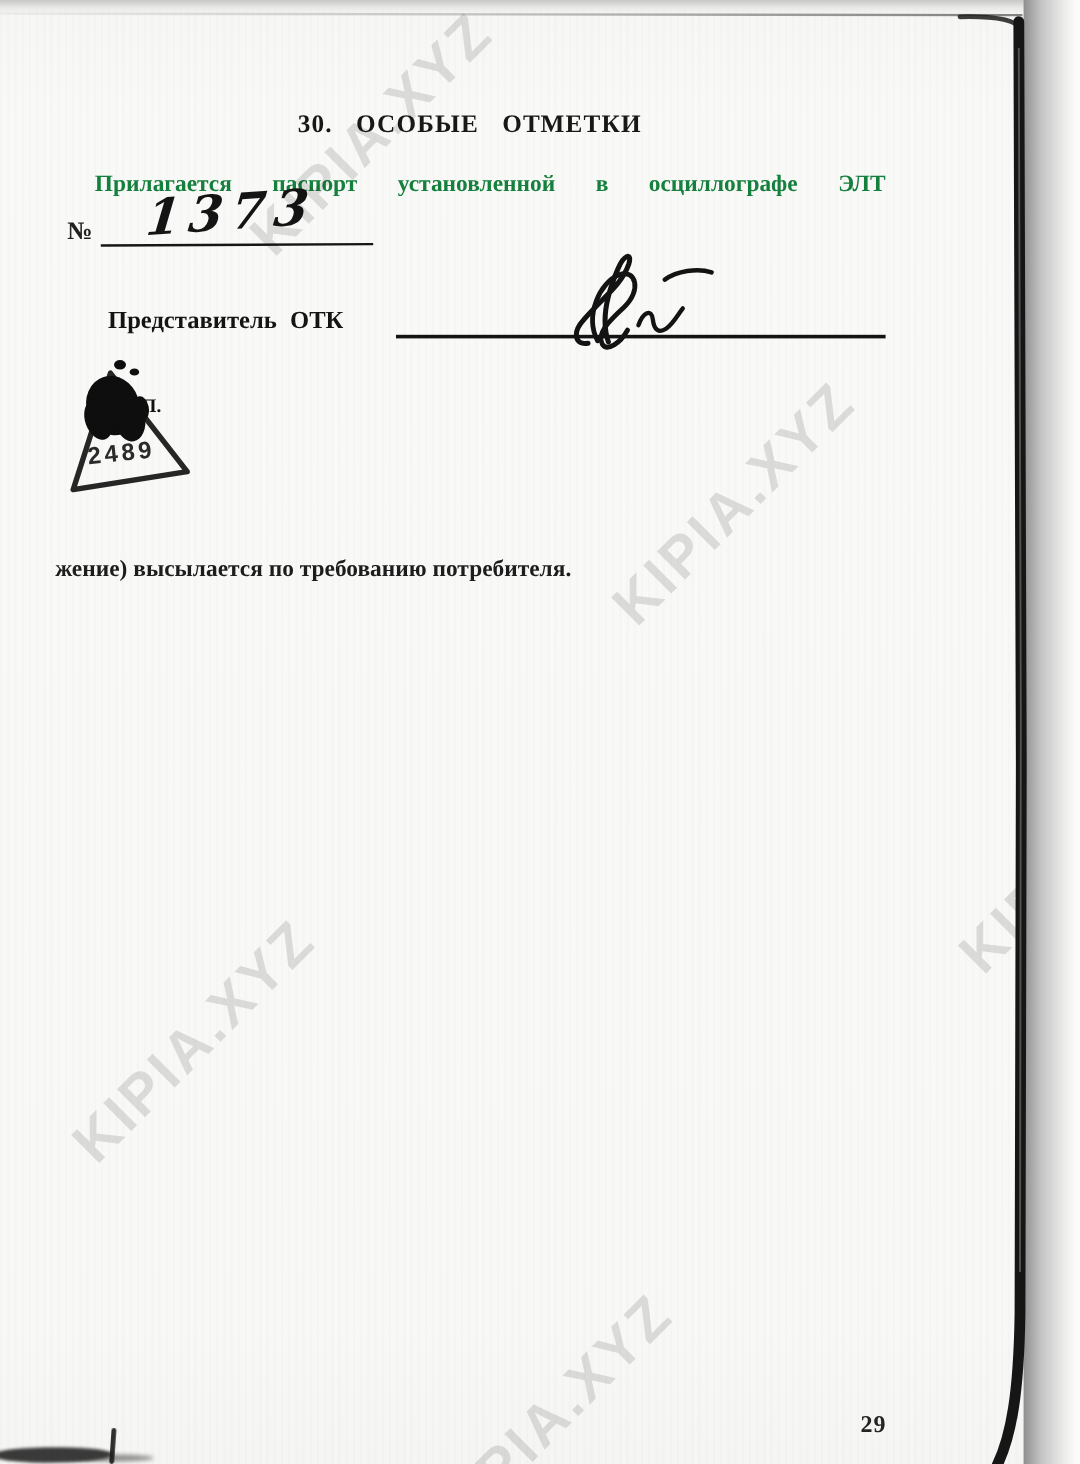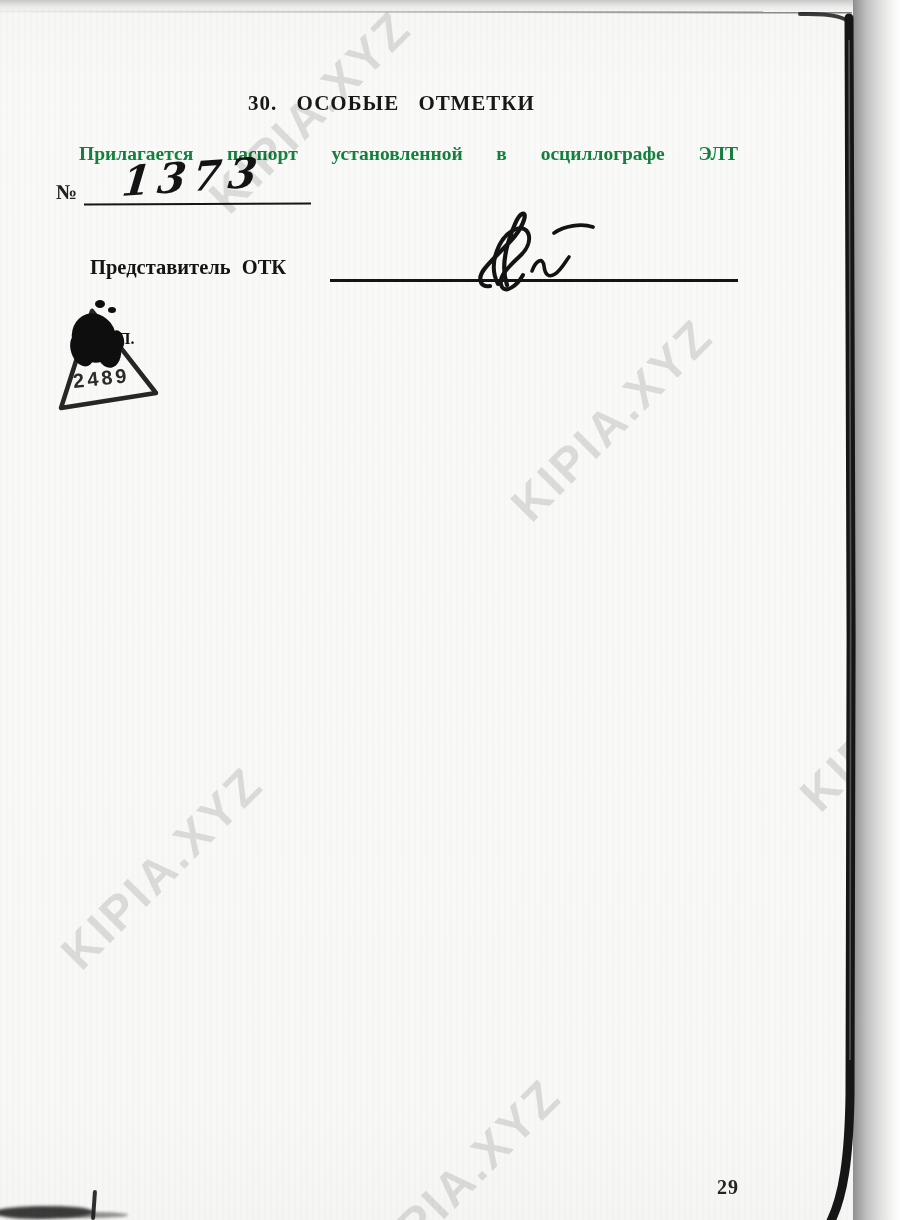--- a/index.html
+++ b/index.html
@@ -124,20 +124,21 @@
       <ellipse cx="58" cy="6" rx="5" ry="4"></ellipse>
       <ellipse cx="70" cy="12" rx="4" ry="3"></ellipse>
       <ellipse cx="76" cy="42" rx="6" ry="10" transform="rotate(-12 76 42)"></ellipse>
     </g>
   </svg>
   <span class="stamp-mp">П.</span>
   <span class="stamp-num">2489</span>
 </div>
 
 <div class="t para">
+  <div class="l2"><span>жение) </span><span class="bold">высылается</span><span> по требованию потребителя.</span></div>
 </div>
 
 <div class="t page-number">29</div>
 
 <div class="watermark wm1">KIPIA.XYZ</div>
 <div class="watermark wm2">KIPIA.XYZ</div>
 <div class="watermark wm3">KIPIA.XYZ</div>
 <div class="watermark wm4">KIPIA.XYZ</div>
 <div class="watermark wm5">KIPIA.XYZ</div>
 

